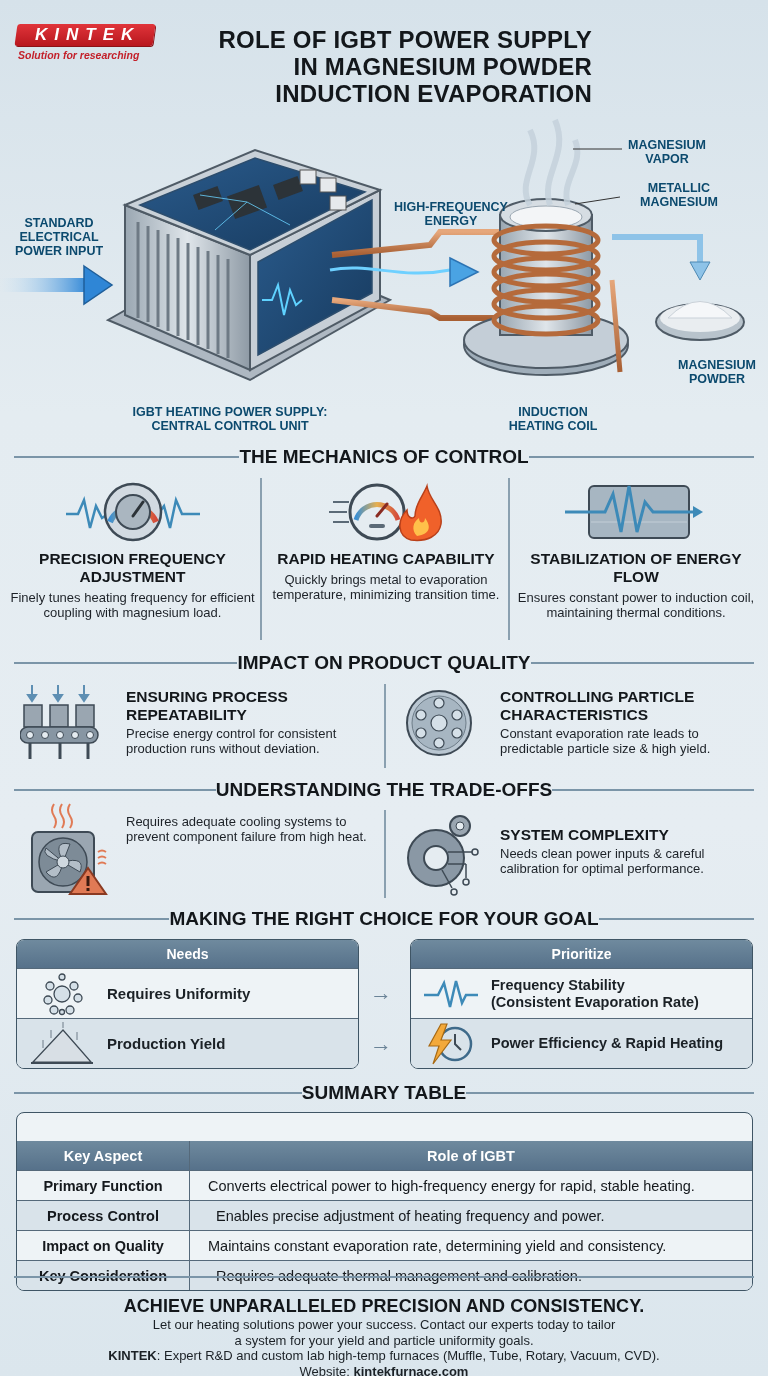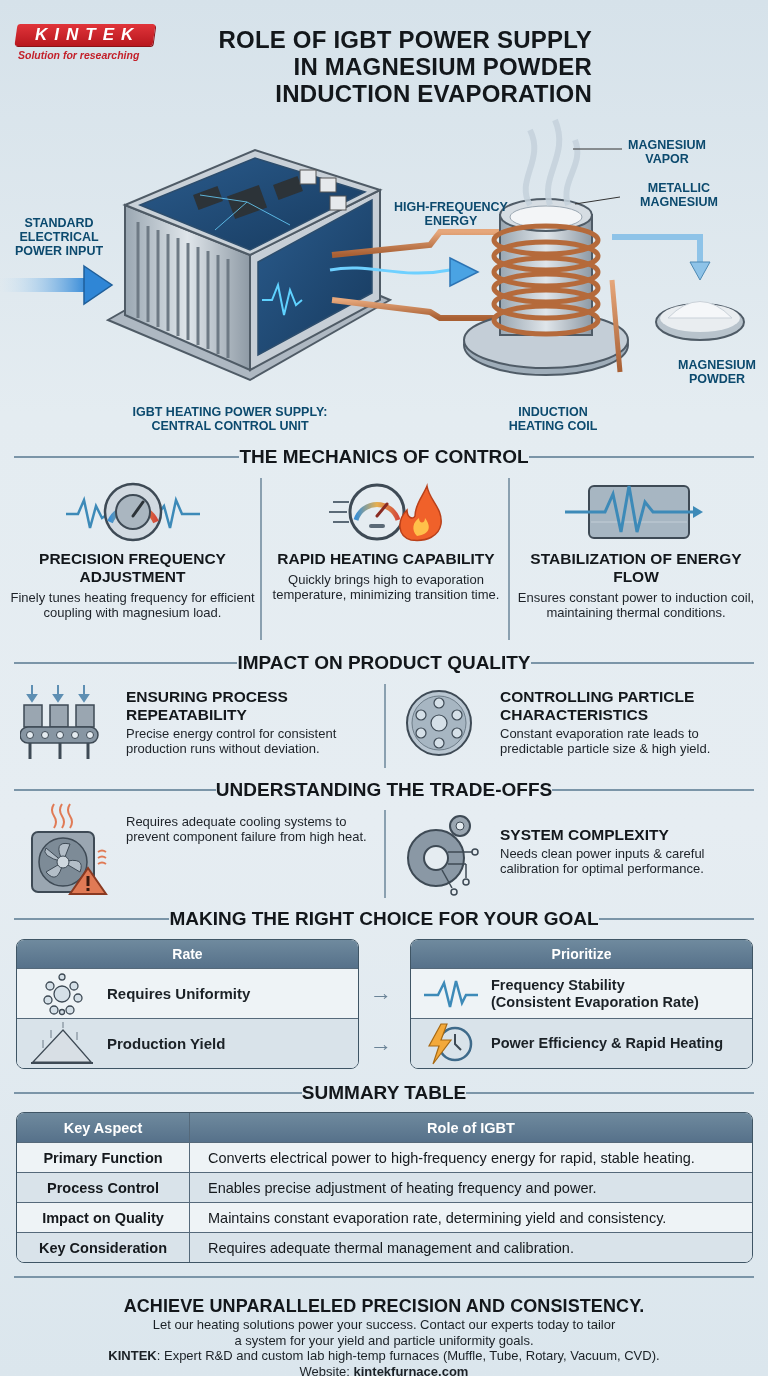--- a/index.html
+++ b/index.html
@@ -51,22 +51,22 @@
   .chead { height: 28px; background: linear-gradient(180deg,#6f8a9e,#56718a); color: #fff; font-weight: bold; font-size: 14px; display: flex; align-items: center; justify-content: center; }
   .crow { height: 50px; display: flex; align-items: center; border-top: 1.5px solid #55697a; font-size: 15px; font-weight: bold; color: #1b2126; }
   .crow.alt { background: #d9e3ea; }
   .crow .ic { width: 90px; display: flex; justify-content: center; }
   .crow .tx { line-height: 17px; }
 
   
   .stable { left: 16px; top: 1112px; width: 737px; border: 1.5px solid #3f5565; border-radius: 8px; overflow: hidden; background: #eef3f6; }
   .srow { display: flex; border-top: 1.5px solid #55697a; height: 30px; align-items: center; font-size: 14.5px; }
   .srow:first-child { border-top: none; }
-  .srow.head { background: linear-gradient(180deg,#6f8a9e,#56718a); color: #fff; font-weight: bold; height: 29px; }
-  .srow.alt { background: #d9e3ea; }
+  .srow.head { background: linear-gradient(180deg,#6f8a9e,#56718a); color: #fff; font-weight: bold; height: 29px; margin-top: 28px; }
+  .srow.alt { background: #d9e3ea; gap: 8px; }
   .srow .c1 { width: 173px; text-align: center; font-weight: bold; border-right: 1.5px solid #55697a; height: 100%; display: flex; align-items: center; justify-content: center; }
   .srow .c2 { flex: 1; padding-left: 18px; }
   .srow.head .c2 { padding-left: 0; text-align: center; }
 
   
   .foot { left: 0; top: 1296px; width: 768px; text-align: center; }
   .foot-h { font-weight: bold; font-size: 18px; color: #13171b; letter-spacing: 0.1px; }
   .foot-p { font-size: 13px; line-height: 15.5px; color: #1b2126; }
 </style>
 </head>
@@ -228,21 +228,21 @@
         <line x1="22" y1="46" x2="38" y2="46"></line>
       </g>
     <circle cx="66" cy="36" r="27" fill="#e5ecf1" stroke="#3e4a55" stroke-width="3"></circle>
     <path d="M45,44 A22,22 0 0 1 87,44" fill="none" stroke="url(#dialG)" stroke-width="5"></path>
     <line x1="66" y1="40" x2="76" y2="28" stroke="#8a2b22" stroke-width="3" stroke-linecap="round"></line>
     <rect x="58" y="48" width="16" height="4" rx="2" fill="#5b6a77"></rect>
     <path d="M100,64 C86,60 86,44 96,34 C96,42 102,44 104,40 C104,28 112,20 116,10 C118,24 132,32 130,48 C128,60 116,66 100,64 Z" fill="#f0612a" stroke="#b9401a" stroke-width="1.5"></path>
     <path d="M106,60 C100,54 102,46 108,42 C108,48 114,48 114,42 C120,50 120,58 106,60 Z" fill="#ffc04a"></path>
   </svg>
   <div class="mech-h">RAPID HEATING CAPABILITY</div>
-  <div class="mech-p">Quickly brings high to evaporation temperature, minimizing transition time.</div>
+  <div class="mech-p">Quickly brings metal to evaporation temperature, minimizing transition time.</div>
 </div>
 <div class="abs vdiv" style="left:508px;top:478px;height:162px"></div>
 <div class="abs mech-col" style="left:514px;top:476px;width:244px">
   <svg width="150" height="70" viewBox="0 0 150 70">
     <rect x="28" y="10" width="100" height="52" rx="5" fill="#a7b6c2" stroke="#3e4a55" stroke-width="2"></rect>
     <line x1="30" y1="46" x2="126" y2="46" stroke="#c3ced7" stroke-width="1"></line>
     <polyline points="4,36 44,36 52,18 60,56 68,10 76,56 84,26 92,36 132,36" fill="none" stroke="#3d8ab8" stroke-width="3"></polyline>
     <polygon points="132,30 142,36 132,42" fill="#3d8ab8"></polygon>
   </svg>
   <div class="mech-h">STABILIZATION OF ENERGY FLOW</div>
@@ -356,21 +356,21 @@
   <div class="row-p">Needs clean power inputs &amp; careful calibration for optimal performance.</div>
 </div>
 
 <div class="abs sec" style="top:908px">
   <div class="line"></div>
   <div class="txt">MAKING THE RIGHT CHOICE FOR YOUR GOAL</div>
   <div class="line"></div>
 </div>
 
 <div class="abs ctable" style="left:16px;top:939px;width:343px">
-  <div class="chead">Rate</div>
+  <div class="chead">Needs</div>
   <div class="crow">
     <div class="ic">
         <svg width="44" height="44" viewBox="0 0 44 44">
       <g fill="#d5e0e8" stroke="#3e4a55" stroke-width="1.3">
             <circle cx="22" cy="22" r="8"></circle>
             <circle cx="10" cy="14" r="4"></circle>
             <circle cx="22" cy="5" r="3"></circle>
             <circle cx="34" cy="14" r="4"></circle>
             <circle cx="38" cy="26" r="4"></circle>
             <circle cx="8" cy="28" r="4"></circle>

